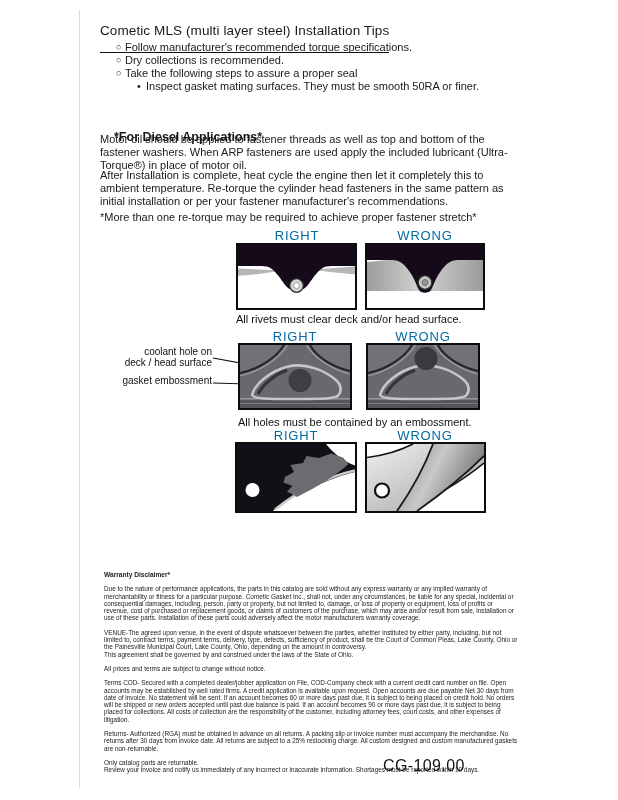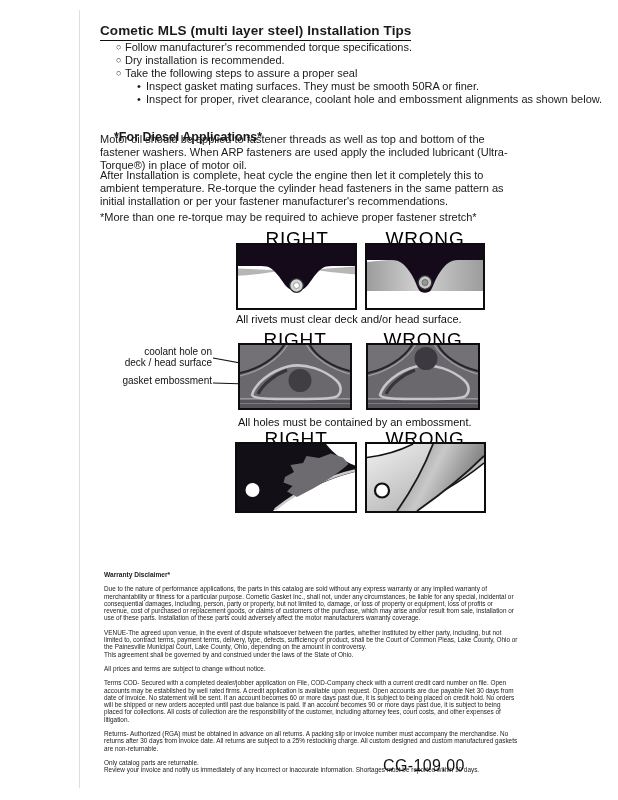--- a/index.html
+++ b/index.html
@@ -2,34 +2,34 @@
 <html><head>
 <meta charset="utf-8">
 <style>
   html,body{margin:0;padding:0;background:#ffffff;}
   .page{
     position:relative;width:618px;height:800px;background:#ffffff;overflow:hidden;
     font-family:"Liberation Sans","DejaVu Sans",sans-serif;color:#1a1a1a;
   }
   .scan-edge{position:absolute;left:79px;top:10px;width:1px;height:778px;background:#dedede;}
   .title{
-    position:absolute;left:100px;top:14px;font-size:13.5px;font-weight:bold;
-    border-bottom:1.8px solid #111;padding-bottom:2px;letter-spacing:.1px;white-space:nowrap;
+    position:absolute;left:100px;top:14px;font-size:13.5px;font-weight:normal;
+    border-bottom:1.8px solid #111;padding-bottom:14px;letter-spacing:.1px;white-space:nowrap;
   }
   .bullets{position:absolute;left:92px;top:41px;font-size:11px;line-height:13px;width:470px;}
   .b-row{white-space:nowrap;margin-left:24px;}
   .b-dot{display:inline-block;width:9px;font-size:9px;vertical-align:1px;}
   .sub{padding-left:21px;}
   .sub .b-dot{font-size:11px;vertical-align:0;}
   .diesel-h{position:absolute;left:100px;top:116px;font-size:12.5px;font-weight:bold;}
   .para{position:absolute;left:100px;width:424px;font-size:11px;line-height:13px;}
   .p1{top:133px;}
   .p2{top:169px;}
   .p3{top:211px;}
-  .dg-label{position:absolute;font-size:19px;letter-spacing:.8px;color:#000000;transform:translateX(-50%);white-space:nowrap;}
+  .dg-label{position:absolute;font-size:13px;letter-spacing:.8px;color:#0369a1;transform:translateX(-50%);white-space:nowrap;}
   .dg-box{position:absolute;border:2px solid #0c0c0c;background:#fff;line-height:0;}
   .dg-caption{position:absolute;font-size:11px;line-height:12.5px;color:#111;white-space:nowrap;}
   .ann{position:absolute;left:104px;width:108px;text-align:right;font-size:10px;line-height:11px;color:#111;}
   .ann-1{top:346px;}
   .ann-2{top:375px;}
   .leader{position:absolute;left:211px;top:349px;}
   .disc{position:absolute;left:104px;top:571px;width:414px;font-size:6.4px;line-height:7.3px;color:#222;}
   .disc-h{font-weight:bold;margin:0 0 7px 0;font-size:6.6px;}
   .disc p{margin:0 0 7px 0;white-space:pre-line;}
   .code{position:absolute;left:383px;top:757px;font-size:16px;letter-spacing:.4px;color:#111;}
@@ -37,24 +37,23 @@
 </head>
 <body>
 
 <div class="page">
   <div class="scan-edge"></div>
 
   <h1 class="title">Cometic MLS (multi layer steel) Installation Tips</h1>
 
   <div class="bullets">
     <div class="b-row"><span class="b-dot">○</span><span>Follow manufacturer's recommended torque specifications.</span></div>
-    <div class="b-row"><span class="b-dot">○</span><span>Dry installation is recommended.</span></div>
+    <div class="b-row"><span class="b-dot">○</span><span>Dry collections is recommended.</span></div>
     <div class="b-row"><span class="b-dot">○</span><span>Take the following steps to assure a proper seal</span></div>
     <div class="b-row sub"><span class="b-dot">•</span><span>Inspect gasket mating surfaces.  They must be smooth 50RA or finer.</span></div>
-    <div class="b-row sub"><span class="b-dot">•</span><span>Inspect for proper, rivet clearance, coolant hole and embossment alignments as shown below.</span></div>
   </div>
 
   <h2 class="diesel-h" style="margin:14px;">*For Diesel Applications*</h2>
   <p class="para p1" style="margin:0;">Motor oil should be applied to fastener threads as well as top and bottom of the fastener washers. When ARP fasteners are used apply the included lubricant (Ultra-Torque®) in place of motor oil.</p>
   <p class="para p2" style="margin:0;">After Installation is complete, heat cycle the engine then let it completely this to ambient temperature. Re-torque the cylinder head fasteners in the same pattern as initial installation or per your fastener manufacturer's recommendations.</p>
   <p class="para p3" style="margin:0;">*More than one re-torque may be required to achieve proper fastener stretch*</p>
 
   <span class="dg-label" style="left:297px;top:228px;">RIGHT</span>
   <span class="dg-label" style="left:425px;top:228px;">WRONG</span>
 

